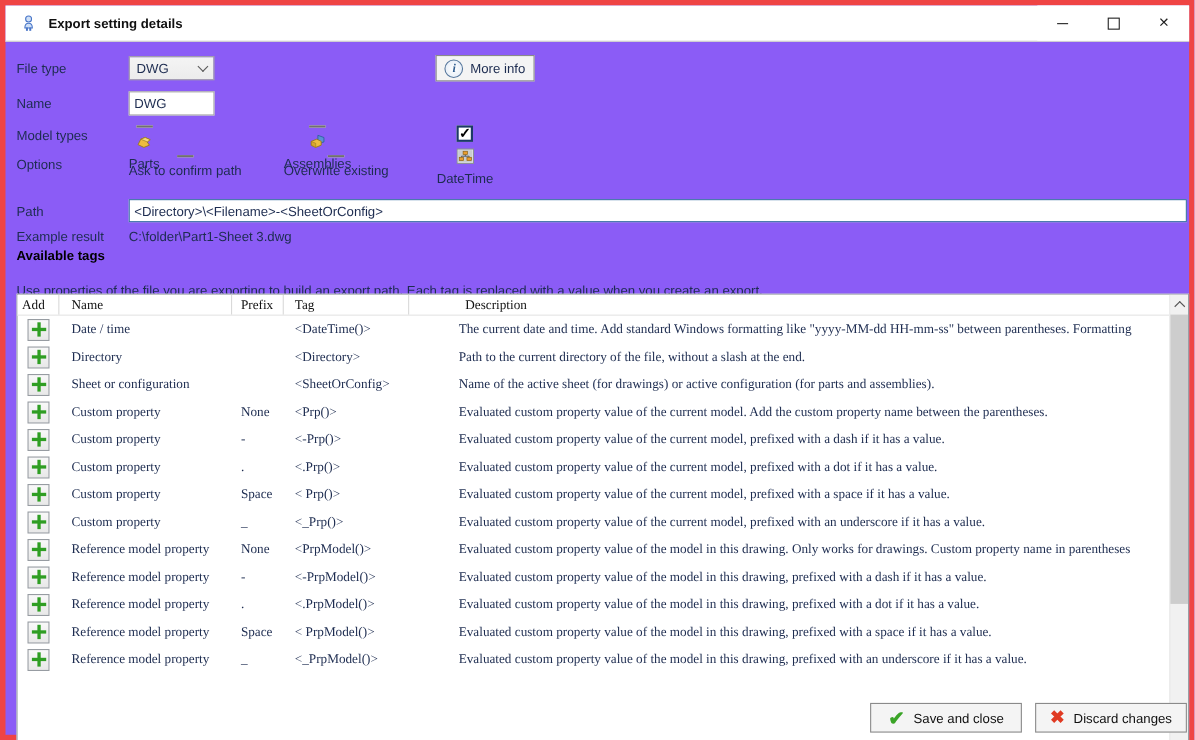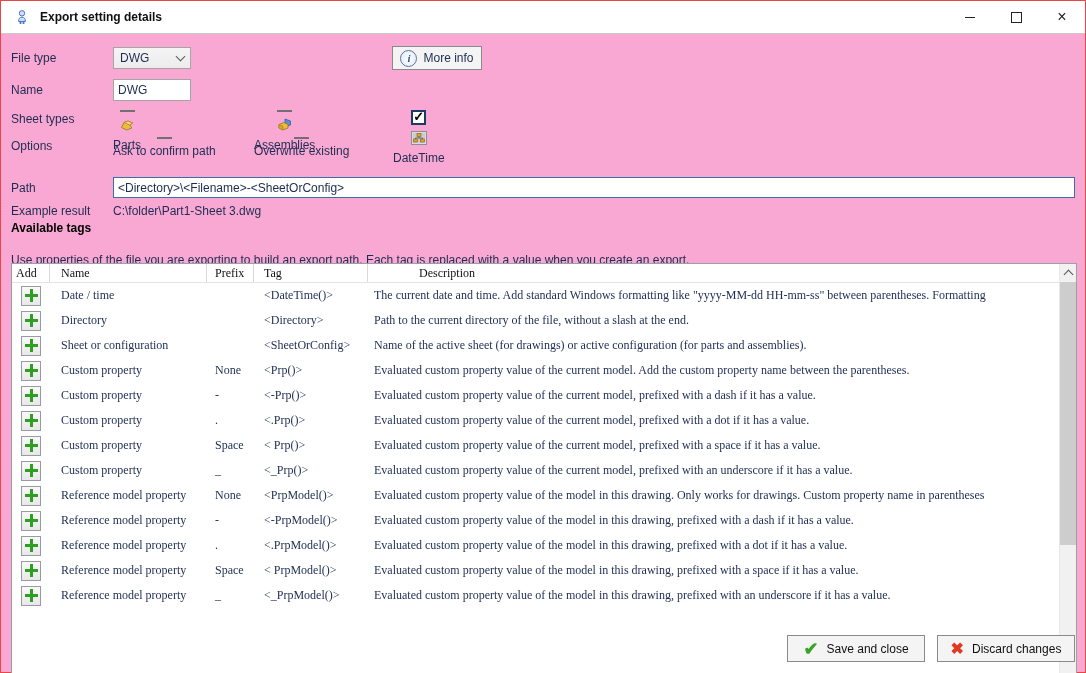--- a/index.html
+++ b/index.html
@@ -1,21 +1,21 @@
 <!DOCTYPE html>
 <html><head>
 <meta charset="utf-8">
 <style>
   html,body{margin:0;padding:0;}
   body{
     width:1086px;height:673px;position:relative;overflow:hidden;
     font-family:"Liberation Sans",sans-serif;font-size:12px;
     color:#1d2c50;background:#fff;
   }
-  .window{position:absolute;inset:0;border:1px solid #ef4444;background:#f9a8d4;box-sizing:border-box;}
+  .window{position:absolute;inset:0;border:5px solid #ef4444;background:#8b5cf6;box-sizing:border-box;}
 
   
   .titlebar{position:absolute;left:0;top:0;right:0;height:32px;background:#fff;
     border-bottom:1px solid #c9c9c9;display:flex;align-items:center;}
   .app-icon{margin-left:13px;width:16px;height:16px;flex:0 0 auto;}
   .win-title{margin-left:10px;font-weight:bold;color:#101010;font-size:12px;}
   .win-controls{margin-left:auto;display:flex;height:100%;}
   .win-btn{width:46px;height:100%;display:flex;align-items:center;justify-content:center;background:#fff;border:0;padding:0;cursor:default;}
   .min-glyph{width:10px;height:0;border-bottom:1.5px solid #222;display:block;}
   .max-glyph{width:9px;height:9px;border:1.2px solid #222;display:block;}
@@ -63,21 +63,21 @@
     border-bottom:1px solid #e4e4e4;box-sizing:border-box;}
   .th{display:flex;align-items:center;box-sizing:border-box;border-right:1px solid #d9d9d9;
     color:#111;white-space:nowrap;overflow:hidden;}
   .th:last-child{border-right:none;}
   .tbody{position:absolute;left:0;top:19px;right:17px;bottom:0;overflow:hidden;}
   .trow{height:25px;display:flex;align-items:center;}
   .c-add{width:38px;display:flex;justify-content:center;box-sizing:border-box;}
   .c-name{width:157px;padding-left:11px;box-sizing:border-box;}
   .c-prefix{width:47px;padding-left:8px;box-sizing:border-box;}
   .c-tag{width:114px;padding-left:10px;box-sizing:border-box;}
-  .c-desc{flex:1;padding-left:6px;box-sizing:border-box;}
+  .c-desc{flex:1;padding-left:6px;box-sizing:border-box;margin-left:39px;}
   .cellv{white-space:nowrap;overflow:hidden;color:#1d2c50;}
   .h-add{width:38px;padding-left:4px;}
   .h-name{width:157px;padding-left:11px;}
   .h-prefix{width:47px;padding-left:8px;}
   .h-tag{width:114px;padding-left:10px;}
   .h-desc{flex:1;padding-left:6px;margin-left:45px;}
 
   .add-btn{width:20px;height:20px;box-sizing:border-box;border:1px solid #979ca2;
     background:linear-gradient(#f9f9f9,#e8e8e8);display:flex;align-items:center;justify-content:center;padding:0;}
   .plus{position:relative;width:13px;height:13px;display:block;}
@@ -139,21 +139,21 @@
       <span>More info</span>
     </div>
   </div>
 
   <div class="frow" style="top:78px;height:22px;">
     <span class="flabel">Name</span>
     <input class="text" id="name-input" type="text" value="DWG" style="">
   </div>
 
   <div class="frow" style="top:109px;height:18px;">
-    <span class="flabel">Sheet types</span>
+    <span class="flabel">Model types</span>
 
     <div class="cbgroup" style="left:112px;">
       <span class="cb"></span>
       <svg class="micon" viewBox="0 0 16 16">
         <path d="M2.5 10.5 L5 5.5 L9 4 L13.5 6 L10.8 8 L12.8 11 L7.8 13 Z" fill="#edbc3f" stroke="#96761c" stroke-width="0.8"></path>
         <path d="M5 5.5 L9 4 L13.5 6 L10.8 8 Z" fill="#f6d878" stroke="#96761c" stroke-width="0.6"></path>
       </svg>
       <span>Parts</span>
     </div>
 

